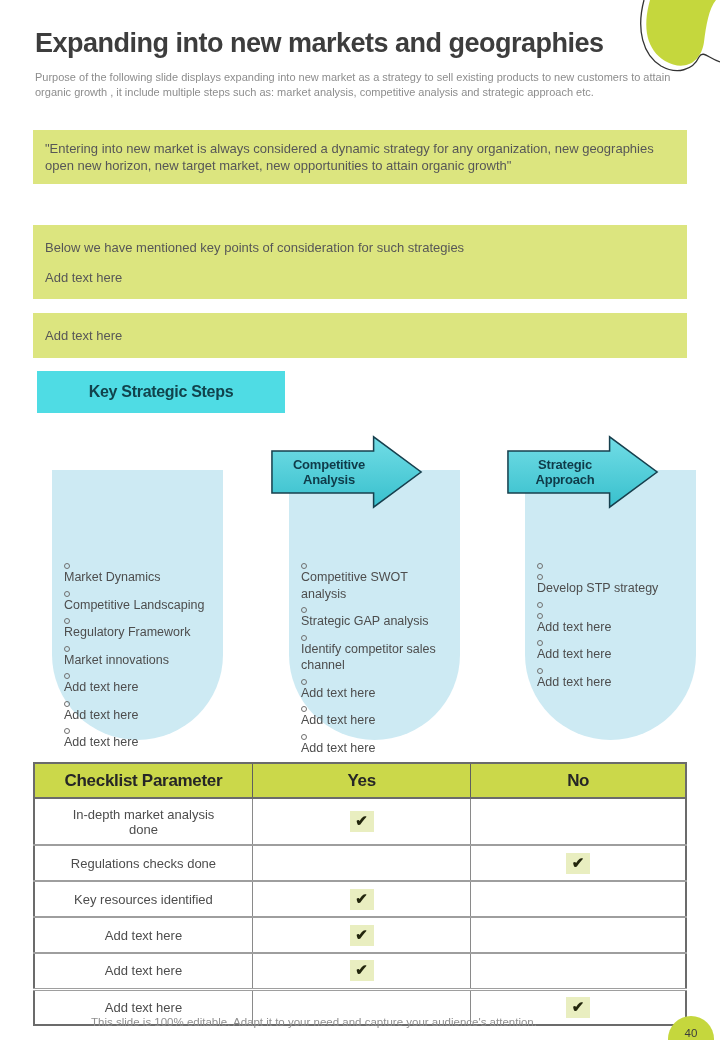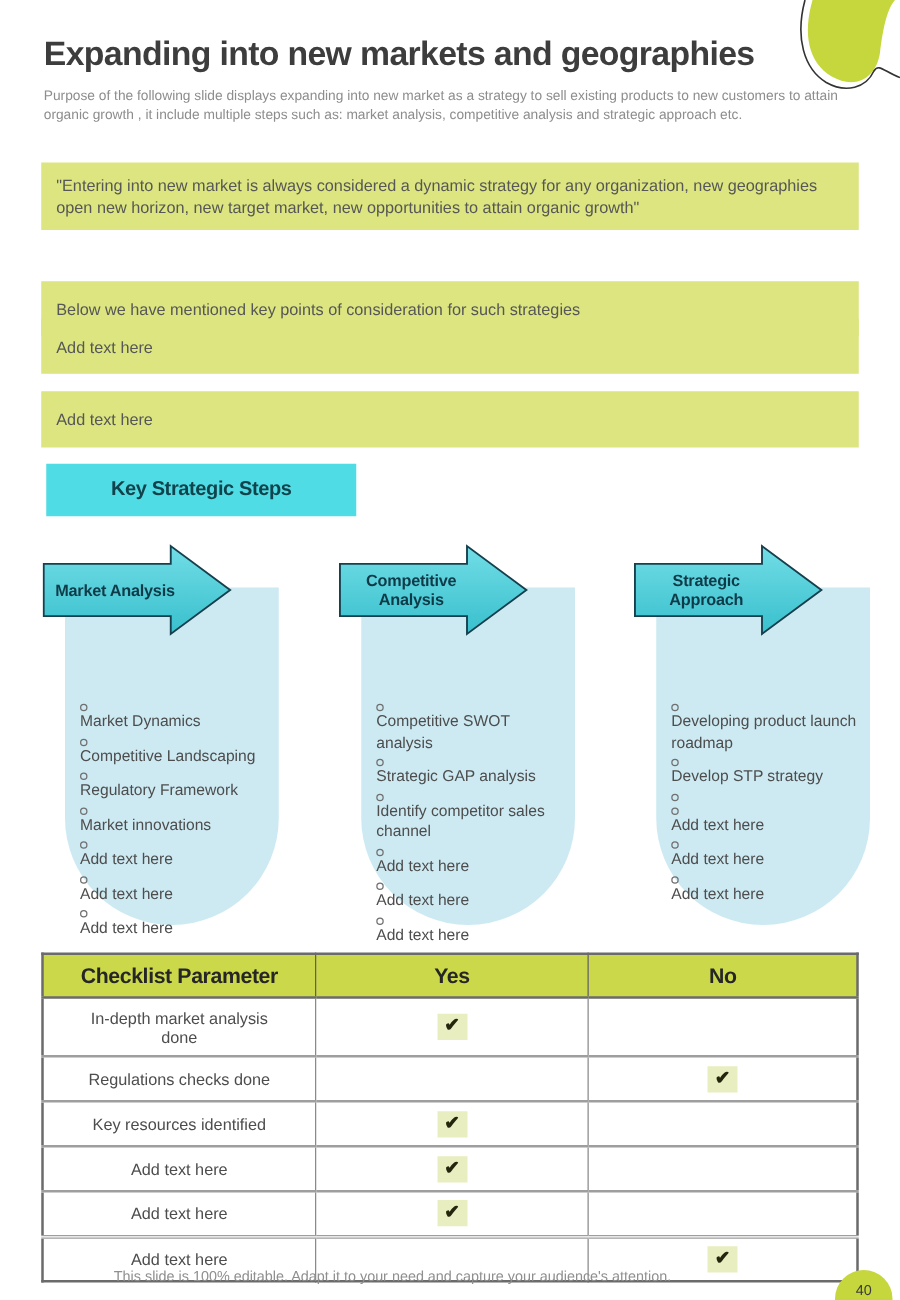--- a/index.html
+++ b/index.html
@@ -120,32 +120,20 @@
   <div class="limebox b4">
     <span>Add text here</span>
   </div>
 
   <div class="section-header">Key Strategic Steps</div>
 
   <div class="steps">
 
     <div class="step-group g0">
       <div class="panel"></div>
-      <div class="arrow-wrap">
-        <svg viewBox="0 0 160 78" width="152" height="76" xmlns="http://www.w3.org/2000/svg">
-          <defs>
-              <linearGradient id="ag0" x1="0" y1="0" x2="0" y2="1">
-            <stop offset="0" stop-color="#72dde6"></stop>
-                <stop offset="1" stop-color="#38c0cd"></stop>
-          </linearGradient>
-            </defs>
-          <polygon points="1,17 108,17 108,2 158,39 108,76 108,61 1,61" fill="url(#ag0)" stroke="#17404e" stroke-width="1.6"></polygon>
-        </svg>
-        <div class="arrow-label">Market Analysis</div>
-      </div>
       <ul class="bullets">
         <li>
             <span class="blt"></span>
             <span>Market Dynamics</span>
           </li>
         <li>
             <span class="blt"></span>
             <span>Competitive Landscaping</span>
           </li>
         <li>
@@ -223,21 +211,20 @@
                 <stop offset="1" stop-color="#38c0cd"></stop>
           </linearGradient>
             </defs>
           <polygon points="1,17 108,17 108,2 158,39 108,76 108,61 1,61" fill="url(#ag2)" stroke="#17404e" stroke-width="1.6"></polygon>
         </svg>
         <div class="arrow-label">Strategic Approach</div>
       </div>
       <ul class="bullets">
         <li>
             <span class="blt"></span>
-            <span>Developing product launch roadmap</span>
           </li>
         <li>
             <span class="blt"></span>
             <span>Develop STP strategy</span>
           </li>
         <li>
             <span class="blt"></span>
           </li>
         <li>
             <span class="blt"></span>

